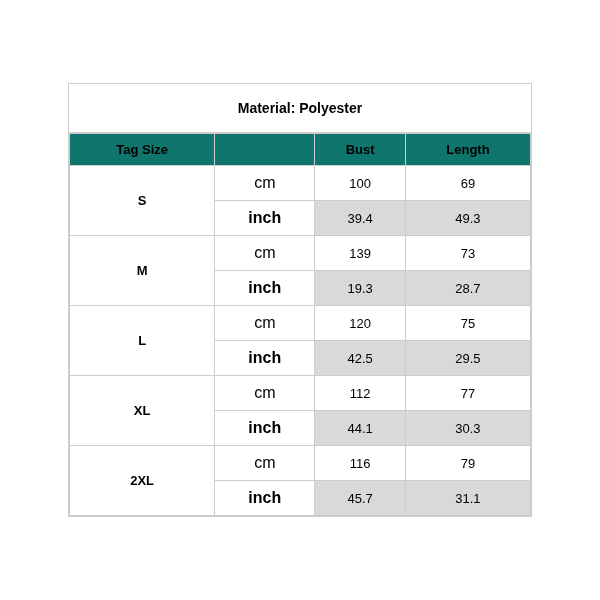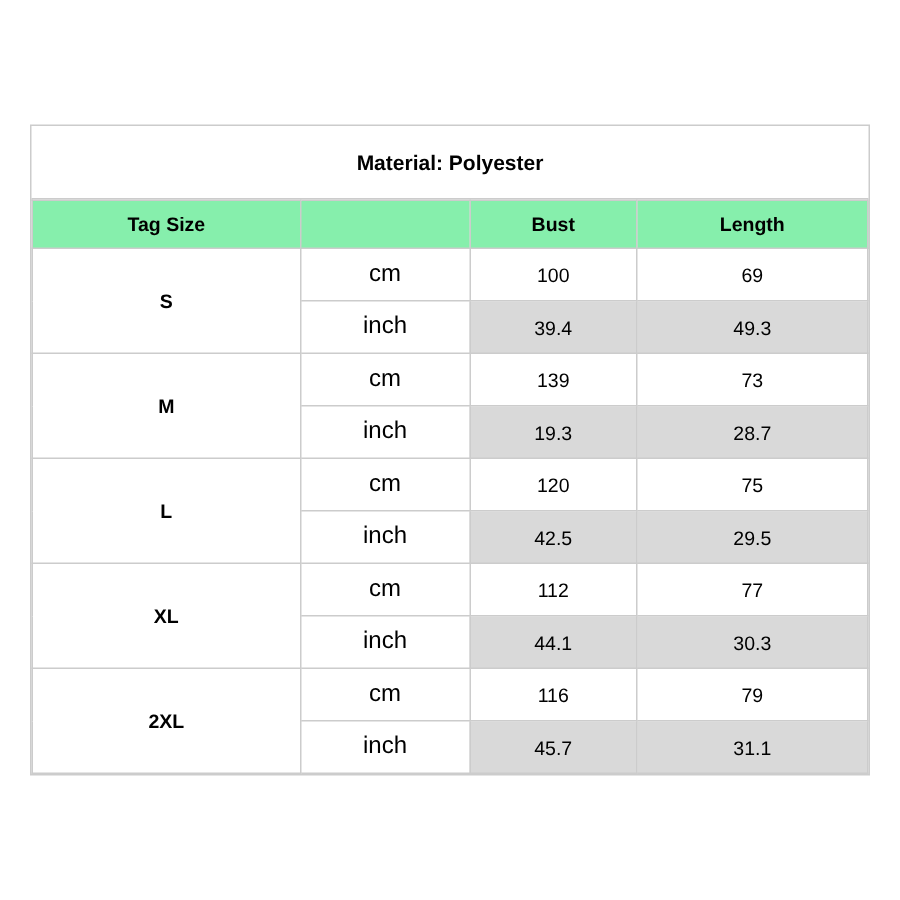--- a/index.html
+++ b/index.html
@@ -13,21 +13,21 @@
       height: 600px;
       display: flex;
       align-items: center;
       justify-content: center;
       background: #fff;
       font-family: Arial, sans-serif;
       font-size: 13px;
     }
 
     .container {
-      width: 560px;
+      width: 464px;
       border: 1px solid #ccc;
     }
 
     .title-row {
       text-align: center;
       padding: 16px;
       border-bottom: 1px solid #ccc;
       font-weight: bold;
       font-size: 14px;
     }
@@ -38,35 +38,35 @@
     }
 
     th, td {
       border: 1px solid #ccc;
       text-align: center;
       padding: 8px 4px;
     }
 
     thead th {
       font-weight: bold;
-      background: #86efac;
+      background: #0f766e;
       margin-left: 10px;
     }
 
     .tag-size-cell {
       font-weight: bold;
       vertical-align: middle;
     }
 
     .unit-cell {
       font-size: 16px;
     }
 
     .unit-cell.bold-unit {
-      font-weight: normal;
+      font-weight: bold;
     }
 
     .shaded {
       background-color: #d9d9d9;
       margin-left: 31px;
     }
 
     .header-row th {
       font-weight: bold;
     }

